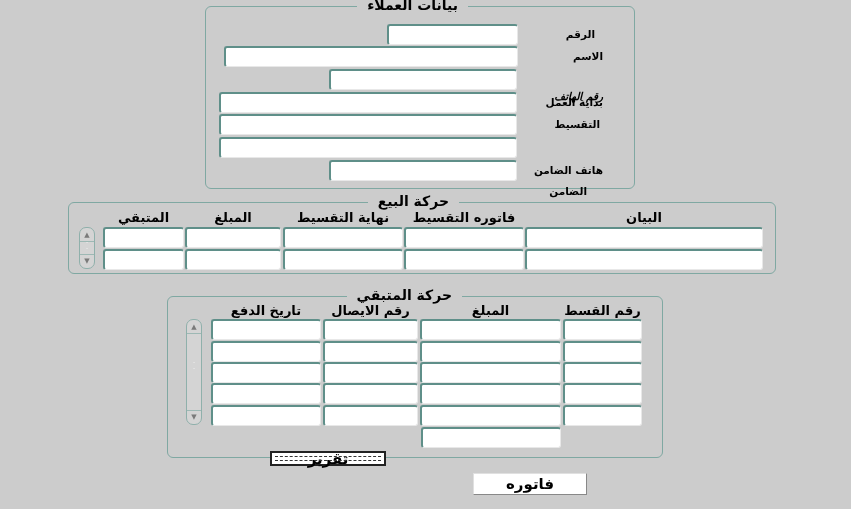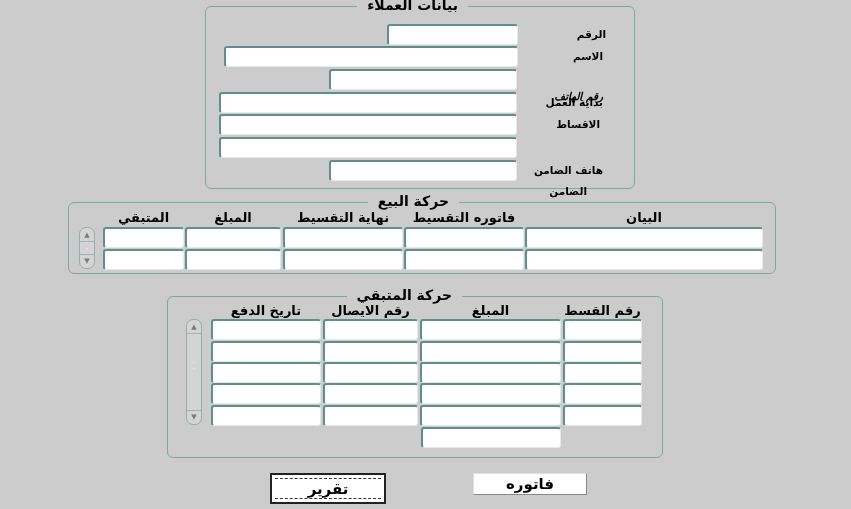--- a/index.html
+++ b/index.html
@@ -51,33 +51,33 @@
       position:absolute; left:3px; right:3px; top:3px; bottom:3px; border-top:1px dashed #333; border-bottom:1px dashed #333;
     }
   </style>
 </head>
 <body>
 
 <div class="frame" style="left:205px; top:6px; width:430px; height:183px;">
   <div class="frame-title" style="right:166px;">بيانات العملاء</div>
 </div>
 
-<span class="label" style="right:245px; top:27px;">الرقم</span>
+<span class="label" style="right:256px; top:27px;">الرقم</span>
 <input class="field" style="left: 387px; top: 24px; width: 131px;" value="">
 
 <span class="label" style="right:248px; top:49px;">الاسم</span>
 <input class="field" style="left: 224px; top: 46px; width: 294px;" value="">
 
 <span class="label" style="right:248px; top:89px;font-style:italic;">رقم الهاتف</span>
 <input class="field" style="left: 329px; top: 69px; width: 188px;" value="">
 
 <span class="label" style="right:248px; top:95px;">بداية العمل</span>
 <input class="field" style="left: 219px; top: 92px; width: 298px;" value="">
 
-<span class="label" style="right:251px; top:117px;">الاقساط</span>
+<span class="label" style="right:251px; top:117px;">التقسيط</span>
 <input class="field" style="left: 219px; top: 114px; width: 298px;" value="">
 
 <span class="label" style="right:264px; top:140px;margin-top:44px;">الضامن</span>
 <input class="field" style="left: 219px; top: 137px; width: 298px;" value="">
 
 <span class="label" style="right:248px; top:163px;">هاتف الضامن</span>
 <input class="field" style="left: 329px; top: 160px; width: 188px;" value="">
 
 <div class="frame" style="left:68px; top:202px; width:708px; height:72px;">
   <div class="frame-title" style="right:316px;">حركة البيع</div>
@@ -142,19 +142,19 @@
 <input class="field" style="left: 323px; top: 383px; width: 95px;" value="">
 <input class="field" style="left: 211px; top: 383px; width: 110px;" value="">
 
 <input class="field" style="left: 563px; top: 405px; width: 79px;" value="">
 <input class="field" style="left: 420px; top: 405px; width: 141px;" value="">
 <input class="field" style="left: 323px; top: 405px; width: 95px;" value="">
 <input class="field" style="left: 211px; top: 405px; width: 110px;" value="">
 
 <input class="field" style="left: 421px; top: 427px; width: 140px;" value="">
 
-<div class="btn focused" style="left:270px; top:473px; width:116px; height:31px;">
+<div class="btn focused" style="left:270px; top:451px; width:116px; height:15px;">
   <div class="focus-rect"></div>
   <span>تقرير</span>
 </div>
 <div class="btn" style="left:473px; top:473px; width:114px; height:22px;">
   <span>فاتوره</span>
 </div>
 
 </body></html>

